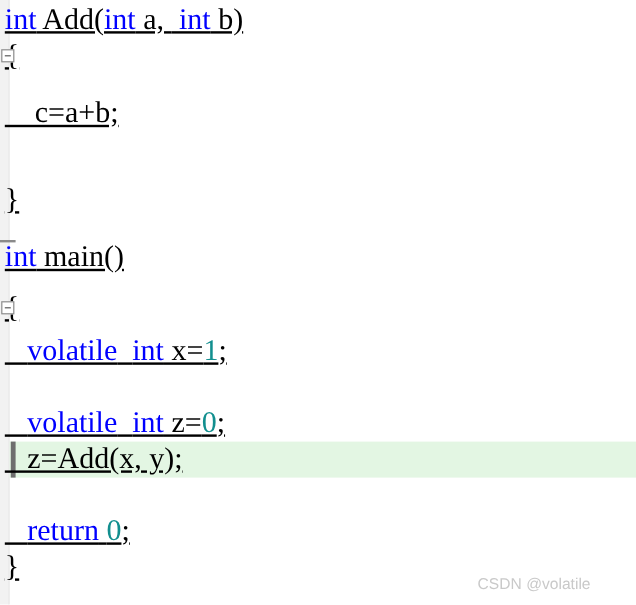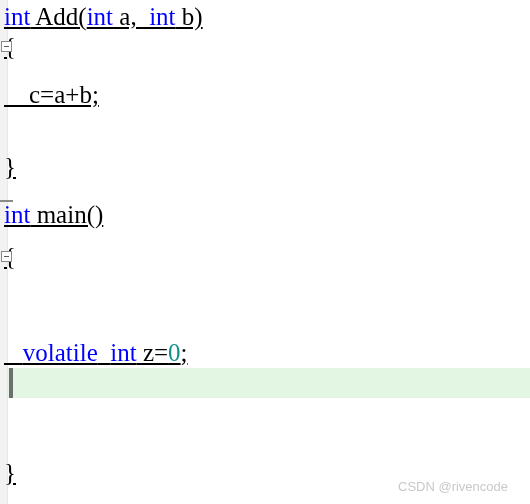--- a/index.html
+++ b/index.html
@@ -116,23 +116,26 @@
   <div class="code-area">
       <div class="line-highlight" style="top: 368px; background: rgb(227, 246, 227);"></div>
       <div class="cursor-bar" style="top: 368px; background: rgb(110, 110, 110);"></div>
       <div class="line" style="top: 2px;"><span class="txt"><span class="kw">int</span><span class="plain"> Add(</span><span class="kw">int</span><span class="plain"> a, </span><span class="kw"> int</span><span class="plain"> b)</span></span></div>
       <div class="line" style="top: 32px;"><span class="txt"><span class="brace">{</span></span></div>
       <div class="line" style="top: 80px;"><span class="txt"><span class="plain">    c=a+b;</span></span></div>
       <div class="line" style="top: 152px;"><span class="txt"><span class="brace">}</span></span></div>
       <div class="line" style="top: 182px;"><span class="txt"></span></div>
       <div class="line" style="top: 200px;"><span class="txt"><span class="kw">int</span><span class="plain"> main()</span></span></div>
       <div class="line" style="top: 242px;"><span class="txt"><span class="brace">{</span></span></div>
+      <div class="line" style="top: 278px;"><span class="txt"><span class="plain">   </span><span class="kw">volatile</span><span class="plain">  </span><span class="kw">int</span><span class="plain"> x=</span><span class="num">1</span><span class="plain">;</span></span></div>
       <div class="line" style="top: 338px;"><span class="txt"><span class="plain">   </span><span class="kw">volatile</span><span class="plain">  </span><span class="kw">int</span><span class="plain"> z=</span><span class="num">0</span><span class="plain">;</span></span></div>
+      <div class="line" style="top: 368px;"><span class="txt"><span class="plain">   z=Add(x, y);</span></span></div>
       <div class="line" style="top: 398px;"><span class="txt"></span></div>
+      <div class="line" style="top: 428px;"><span class="txt"><span class="plain">   </span><span class="kw">return</span><span class="plain"> </span><span class="num">0</span><span class="plain">;</span></span></div>
       <div class="line" style="top: 458px;"><span class="txt"><span class="brace">}</span></span></div>
     </div>
 
-  <div class="watermark" style="left: 398px; top: 479px;">CSDN @rivencode</div>
+  <div class="watermark" style="left: 398px; top: 479px;">CSDN @volatile</div>
 
 <div class="fold-box" style="left: 1px; top: 41px;"></div>
     <div class="fold-end" style="left: 0px; top: 200px;"></div>
     <div class="fold-box" style="left: 1px; top: 251px;"></div>
   </div>
 
 </body></html>

